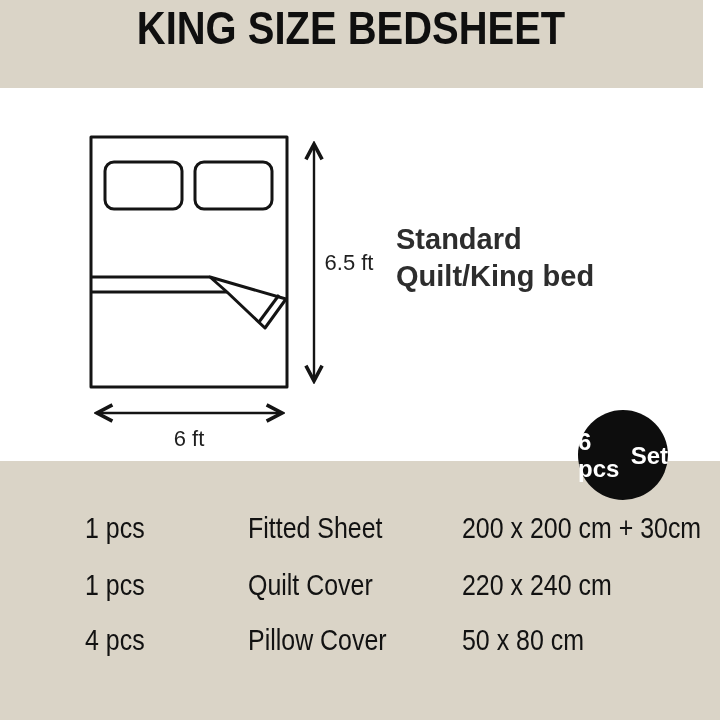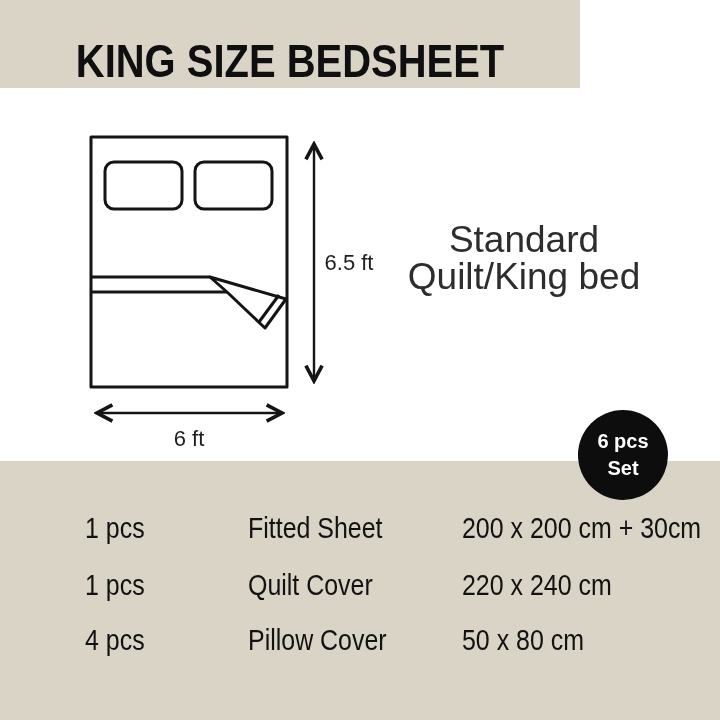--- a/index.html
+++ b/index.html
@@ -7,46 +7,46 @@
     --badge_bg:#0d0d0d; --badge_text:#ffffff; --white:#ffffff;
   }
   *{margin:0;padding:0;box-sizing:border-box;}
   html,body{background:#888;}
   .stage{
     position:relative;width:720px;height:720px;margin:0 auto;
     background:var(--white);overflow:hidden;
     font-family:"Liberation Sans",sans-serif;color:var(--ink);
   }
   
-  .band-header{position:absolute;left:0;top:0;width:580px;height:88px;background:var(--beige);
-    display:flex;align-items:flex-end;justify-content:center;}
+  .band-header{position:absolute;left:0;top:0;width:703px;height:88px;background:var(--beige);
+    display:flex;align-items:flex-start;justify-content:center;}
   .band-middle{position:absolute;left:0;top:88px;width:720px;height:373px;background:var(--white);}
   .band-bottom{position:absolute;left:0;top:461px;width:720px;height:259px;background:var(--beige);}
   
   .title{
     font-size:47px;font-weight:700;letter-spacing:0px;color:#0f0f0f;
     transform:scaleX(0.85);transform-origin:center center;white-space:nowrap;
   }
   
   svg.diagram{position:absolute;left:0;top:0;width:720px;height:720px;z-index:2;}
   svg.diagram .stroke{fill:none;stroke:var(--ink);stroke-width:3;}
   svg.diagram .fillwhite{fill:var(--white);stroke:var(--ink);stroke-width:3;stroke-linejoin:round;}
   svg.diagram .dim{fill:none;stroke:var(--ink);stroke-width:2.4;}
   svg.diagram text{fill:#1f1f1f;font-family:"Liberation Sans",sans-serif;font-size:22px;}
   
   .caption{
     position:absolute;left:396px;top:221px;width:256px;z-index:2;
-    text-align:center;color:var(--caption);font-size:37px;line-height:37px;font-weight:400;
+    color:var(--caption);font-size:29px;line-height:37px;font-weight:700;
   }
   
   .badge{
     position:absolute;left:578px;top:410px;width:90px;height:90px;border-radius:50%;
     background:var(--badge_bg);color:var(--badge_text);z-index:5;
-    display:flex;flex-direction:column;align-items:center;justify-content:center;
-    font-size:20px;line-height:27px;font-weight:700;
+    display:flex;flex-direction:row;align-items:center;justify-content:center;
+    font-size:24px;line-height:27px;font-weight:700;
   }
   
   .spec-row{position:absolute;left:0;width:720px;height:37px;line-height:37px;
     font-size:29px;font-weight:400;color:#121212;}
   .spec-row .cell{position:absolute;white-space:nowrap;transform:scaleX(0.86);transform-origin:left center;}
   .cell.qty{left:85px;}
   .cell.item{left:248px;}
   .cell.size{left:462px;}
   .row-0{top:510px;} .row-1{top:567px;} .row-2{top:622px;}
 </style>

